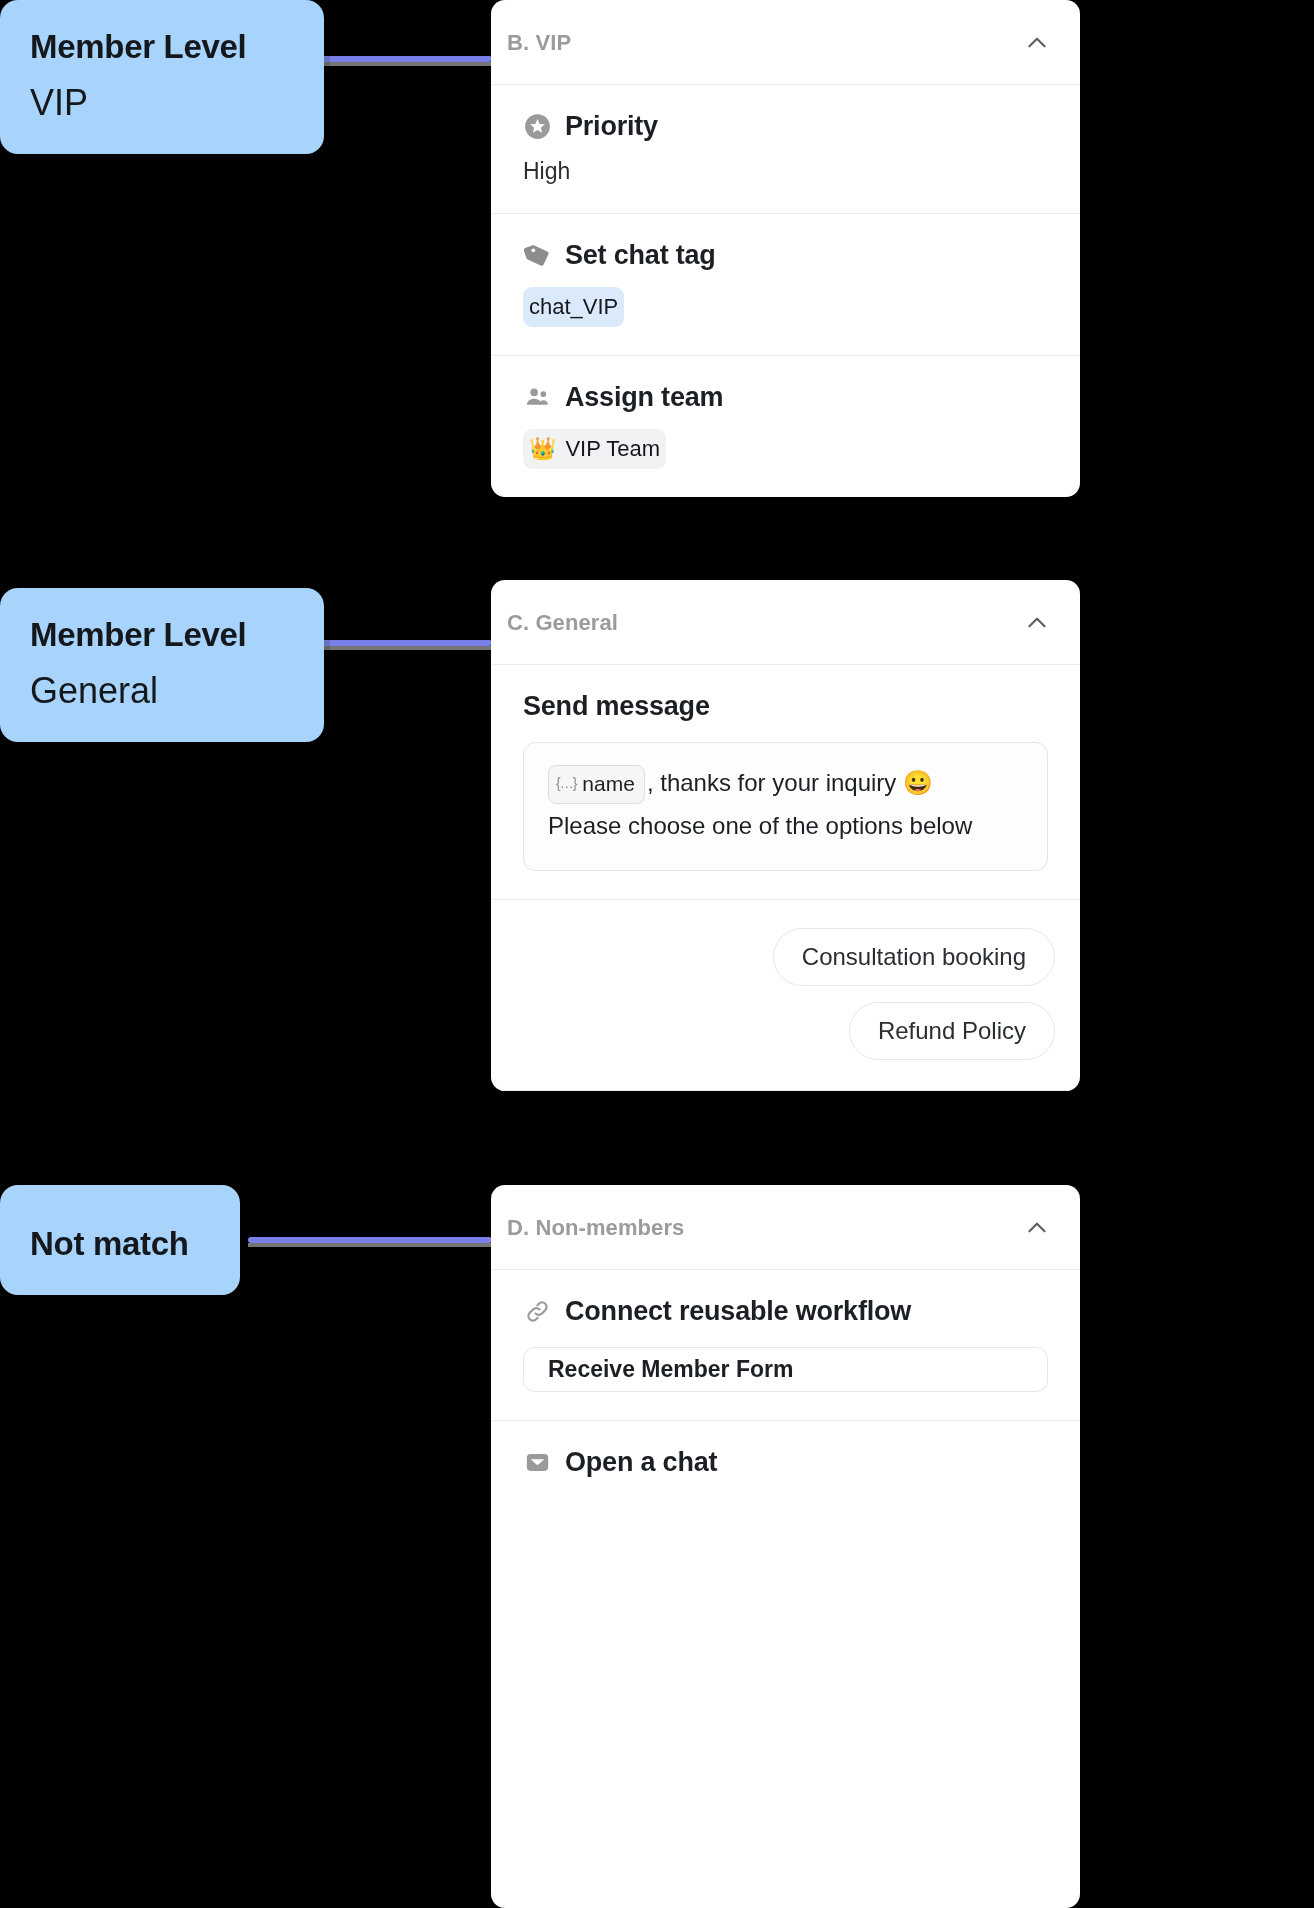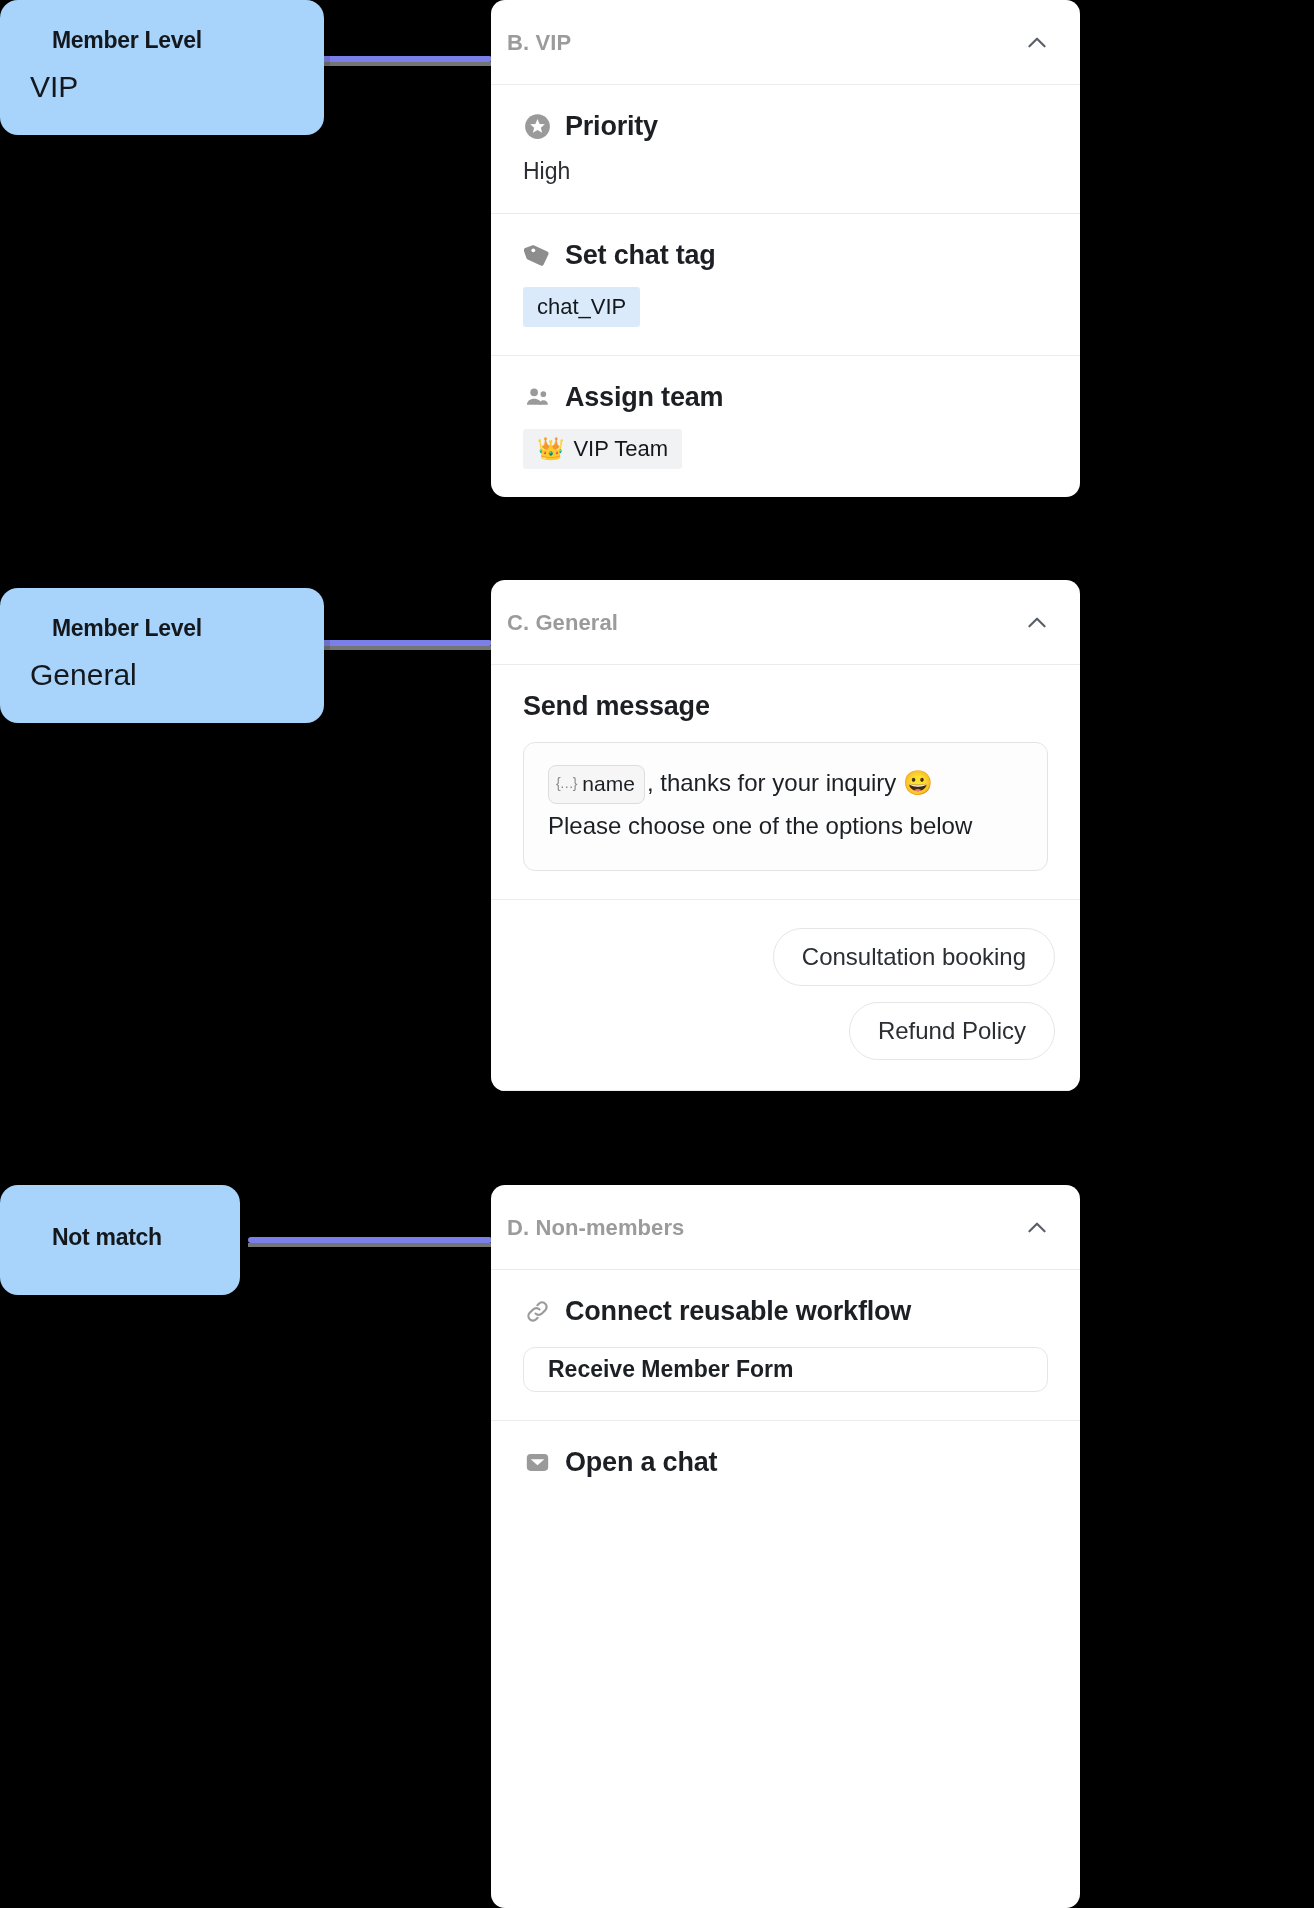--- a/index.html
+++ b/index.html
@@ -19,30 +19,29 @@
 
   
   .cond-node {
     position: absolute;
     background: #a8d4fb;
     border-radius: 18px;
     padding: 26px 30px 30px 30px;
     box-shadow: 6px 8px 0 rgba(0,0,0,0.12);
   }
   .cond-title {
-    font-size: 23px;
+    font-size: 33px;
     font-weight: bold;
     color: #14181d;
     letter-spacing: -0.3px;
     line-height: 1.25;
     white-space: nowrap;
-    margin-left: 22px;
   }
   .cond-value {
-    font-size: 30px;
+    font-size: 36px;
     font-weight: 400;
     color: #14181d;
     margin-top: 14px;
     line-height: 1.2;
     white-space: nowrap;
   }
   .cond-node.single .cond-title { margin-top: 12px; }
 
   
   .edge {
@@ -121,22 +120,22 @@
     display: inline-flex;
     align-items: center;
     justify-content: center;
   }
   .icon svg { display: block; }
 
   .pill {
     display: inline-flex;
     align-items: center;
     gap: 9px;
-    border-radius: 3px;
-    padding: 7px 14px;
+    border-radius: 9px;
+    padding: 7px 6px;
     font-size: 22px;
     color: #14181d;
     margin-top: 16px;
   }
   .pill.blue { background: #dbeafa; }
   .pill.grey { background: #f1f2f3; }
   .pill .emoji { font-size: 22px; line-height: 1; }
 
   
   .msg-box {

